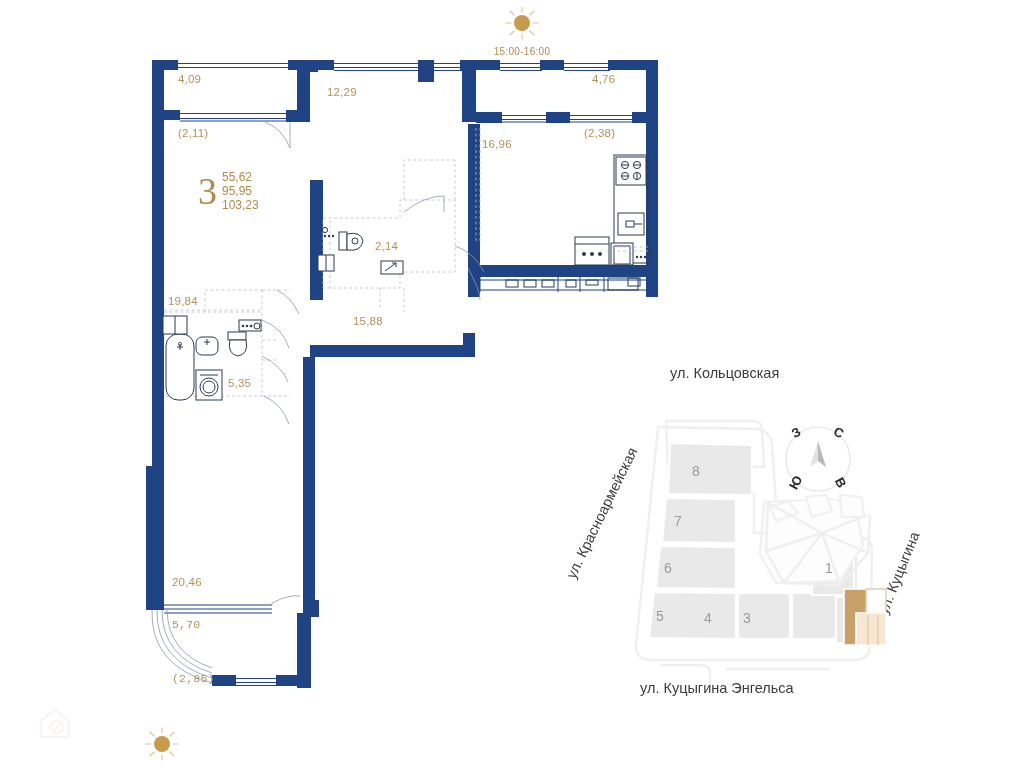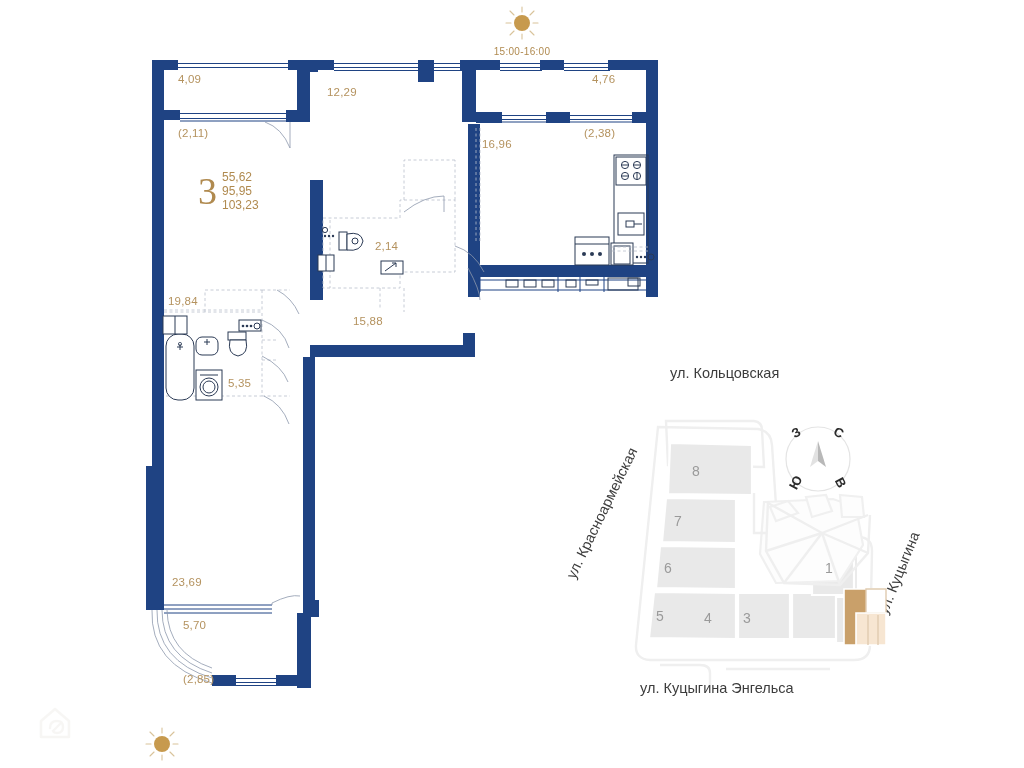--- a/index.html
+++ b/index.html
@@ -453,24 +453,24 @@
 
   <div class="area-label" style="left:168px; top:294px;">
     <span>19,84</span>
   </div>
 
   <div class="area-label" style="left:228px; top:376px;">
     <span>5,35</span>
   </div>
 
   <div class="area-label" style="left:172px; top:575px;">
-    <span>23,69</span>
-  </div>
-
-  <div class="area-label" style="left:183px; top:618px;">
+    <span>20,46</span>
+  </div>
+
+  <div class="area-label" style="left:172px; top:618px;font-family:Liberation Mono, monospace;">
     <span>5,70</span>
     <span class="sub">(2,85)</span>
   </div>
 
   <div id="siteplan">
 
     <div class="street" id="street-koltsovskaya">ул. Кольцовская</div>
     <div class="street" id="street-engelsa">ул. Куцыгина Энгельса</div>
     <div class="street" id="street-krasnoarm">ул. Красноармейская</div>
     <div class="street" id="street-kutsygina">ул. Куцыгина</div>

